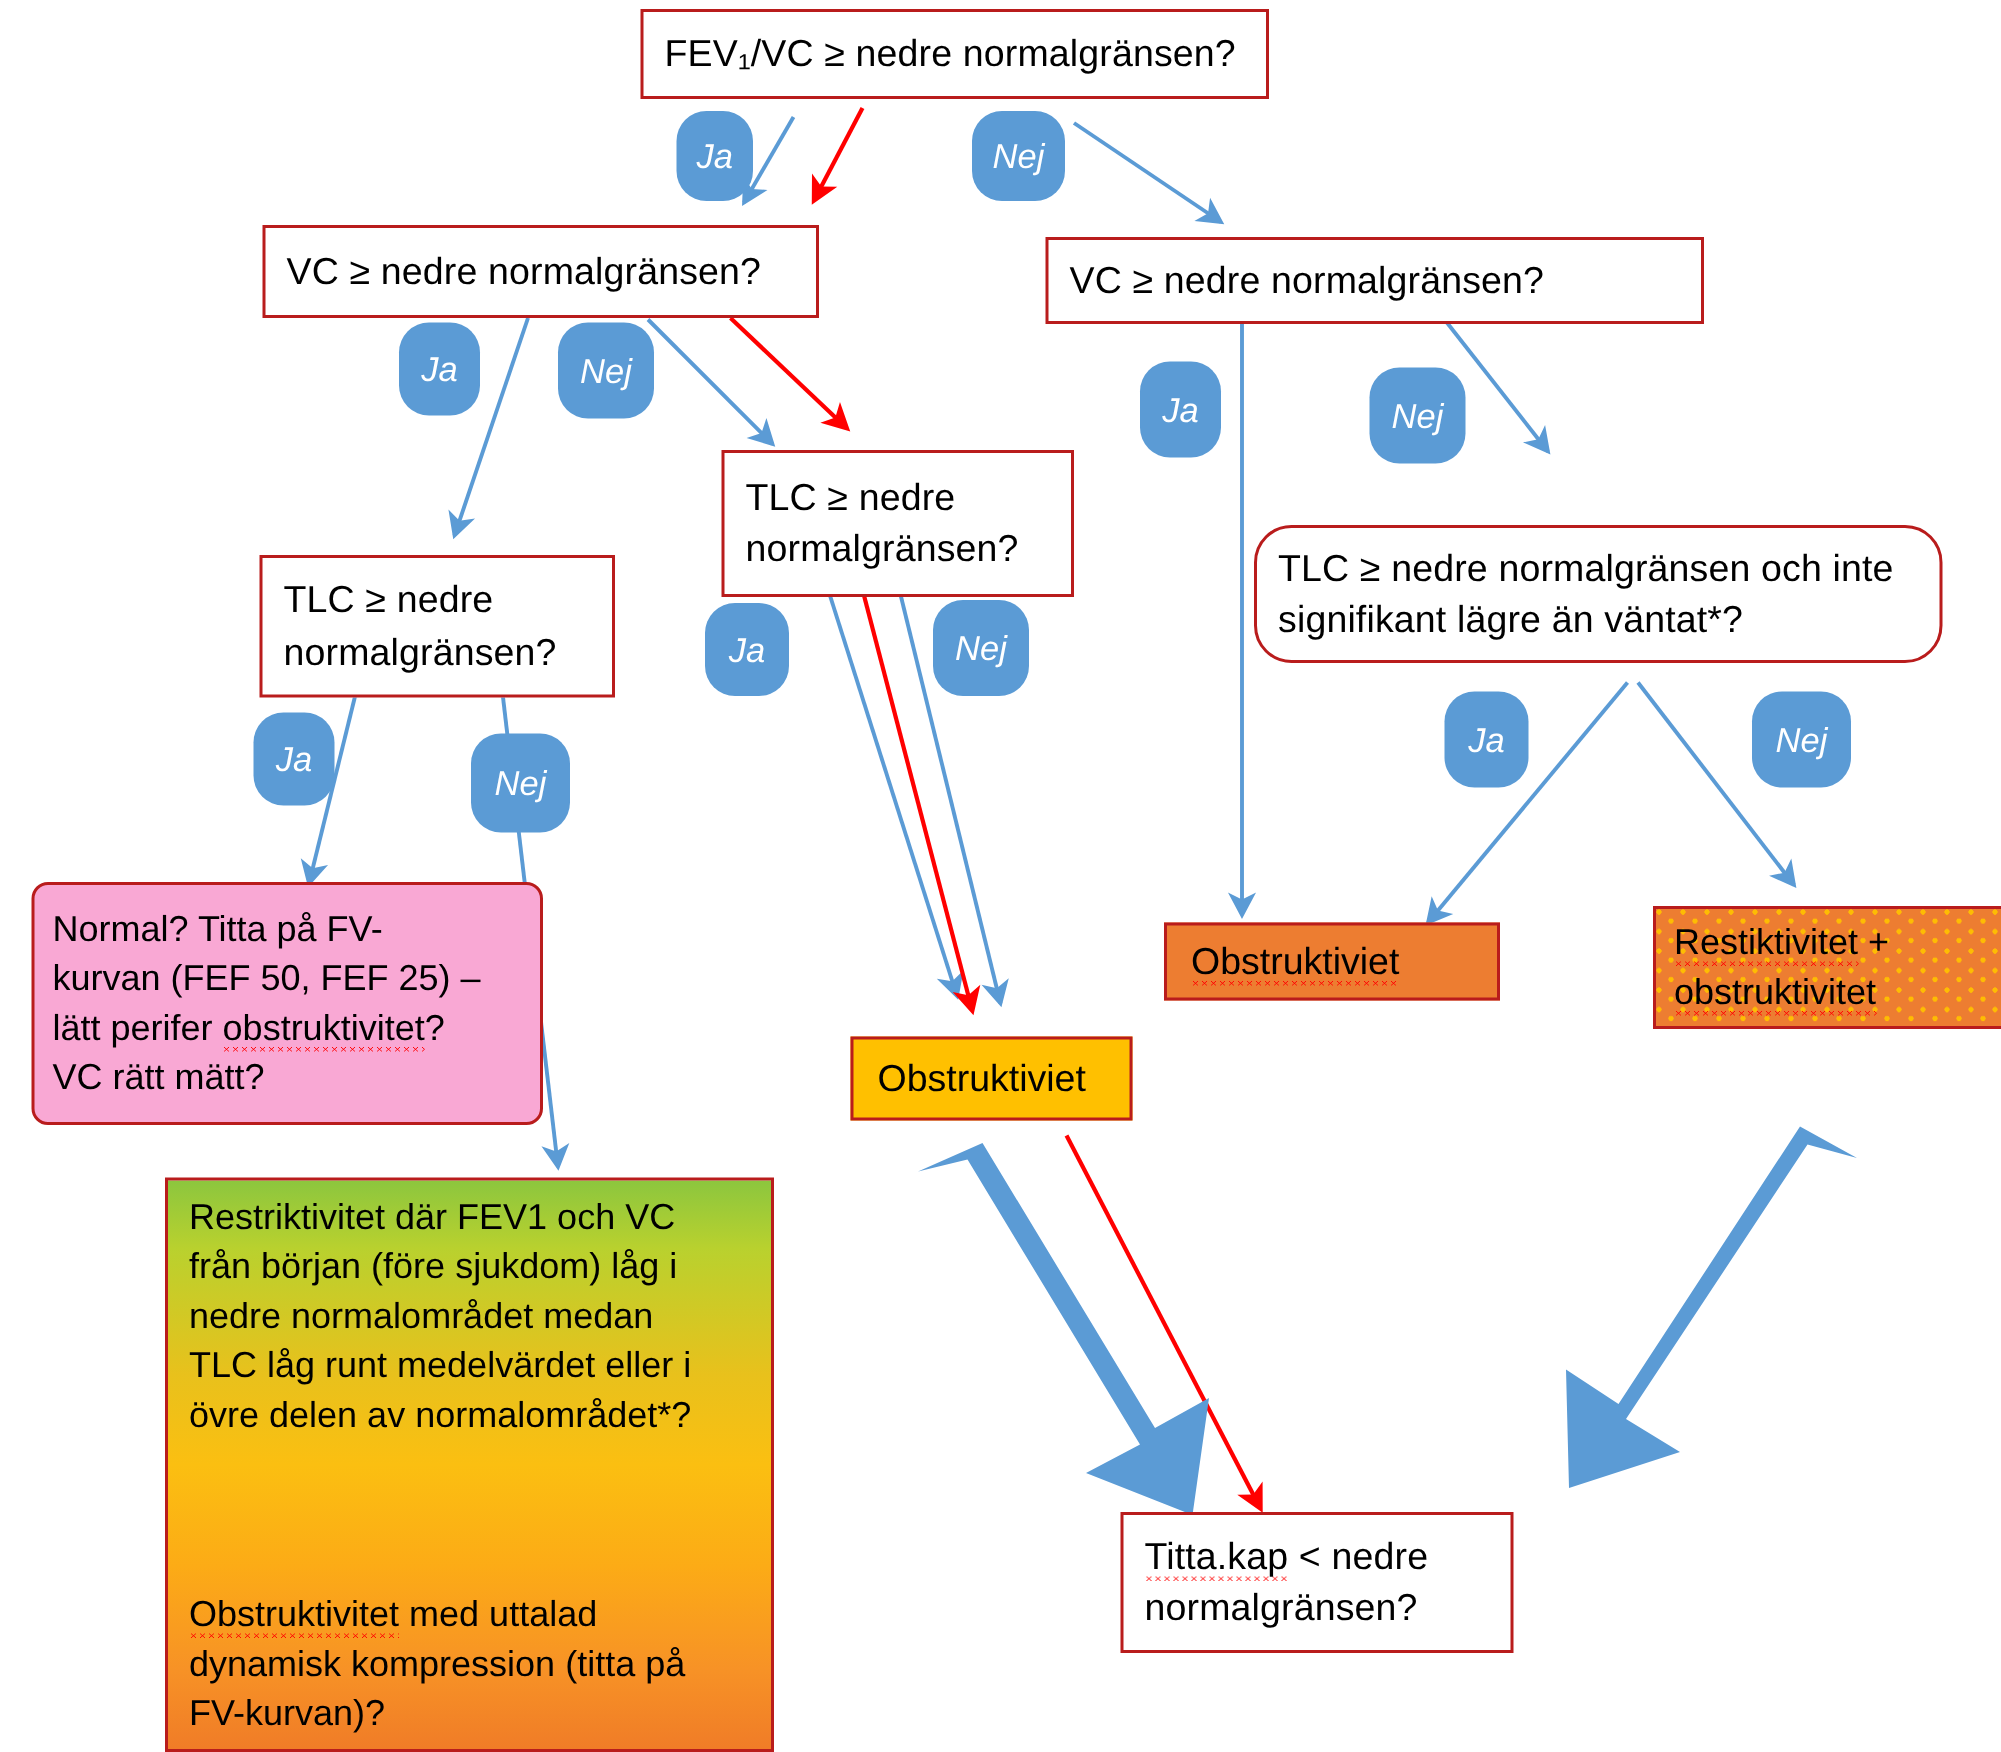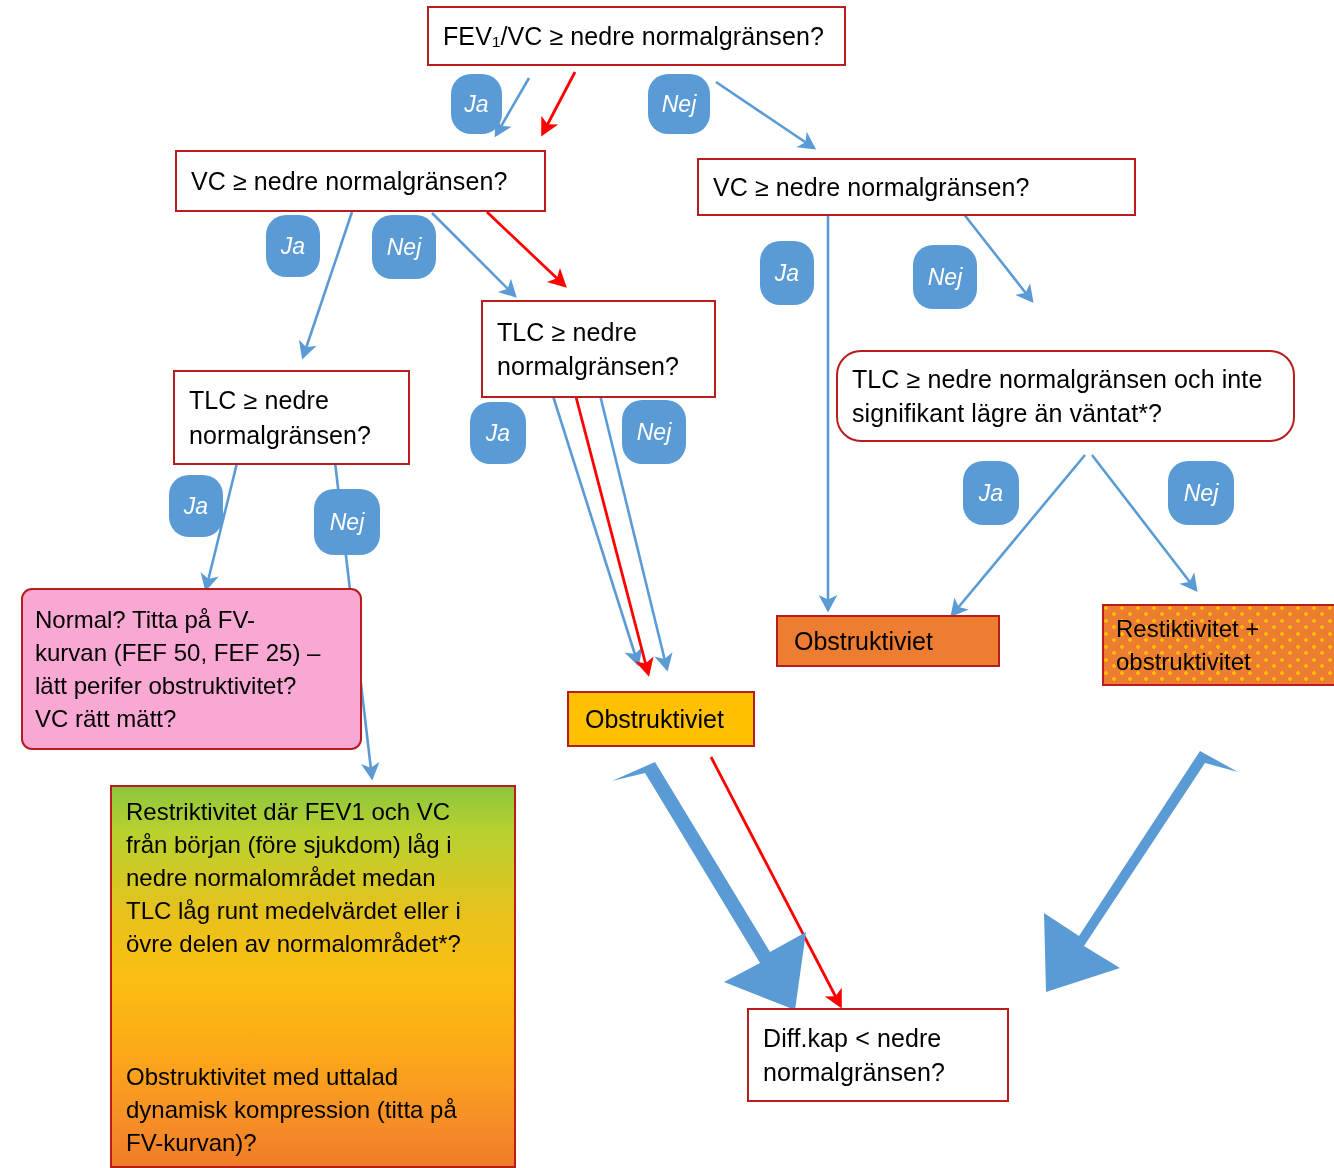--- a/index.html
+++ b/index.html
@@ -169,21 +169,21 @@
     <span class="txt">TLC ≥ nedre
 normalgränsen?</span>
   </div>
 
   <div class="node q" style="left:836px;top:350px;width:459px;height:92px;border-radius:25px;">
     <span class="txt">TLC ≥ nedre normalgränsen och inte
 signifikant lägre än väntat*?</span>
   </div>
 
   <div class="node q" style="left:747px;top:1008px;width:262px;height:94px;">
-    <span class="txt"><span class="sq">Diff.kap</span><span> &lt; nedre
+    <span class="txt"><span class="sq">Titta.kap</span><span> &lt; nedre
 normalgränsen?</span></span>
   </div>
 
   <div class="node fill-green" style="left:21px;top:588px;width:341px;height:162px;font-size:24px;padding:8px 12px;">
     <span class="txt"><span>Normal? Titta på FV-</span><br><span>kurvan (FEF 50, FEF 25) –</span><br><span>lätt perifer </span><span class="sq">obstruktivitet</span><span>?</span><br><span>VC rätt mätt?</span></span>
   </div>
 
   <div class="node fill-yellow" style="left:567px;top:691px;width:188px;height:56px;font-size:25px;padding:0 16px;">
     <span class="txt">Obstruktiviet</span>
   </div>

